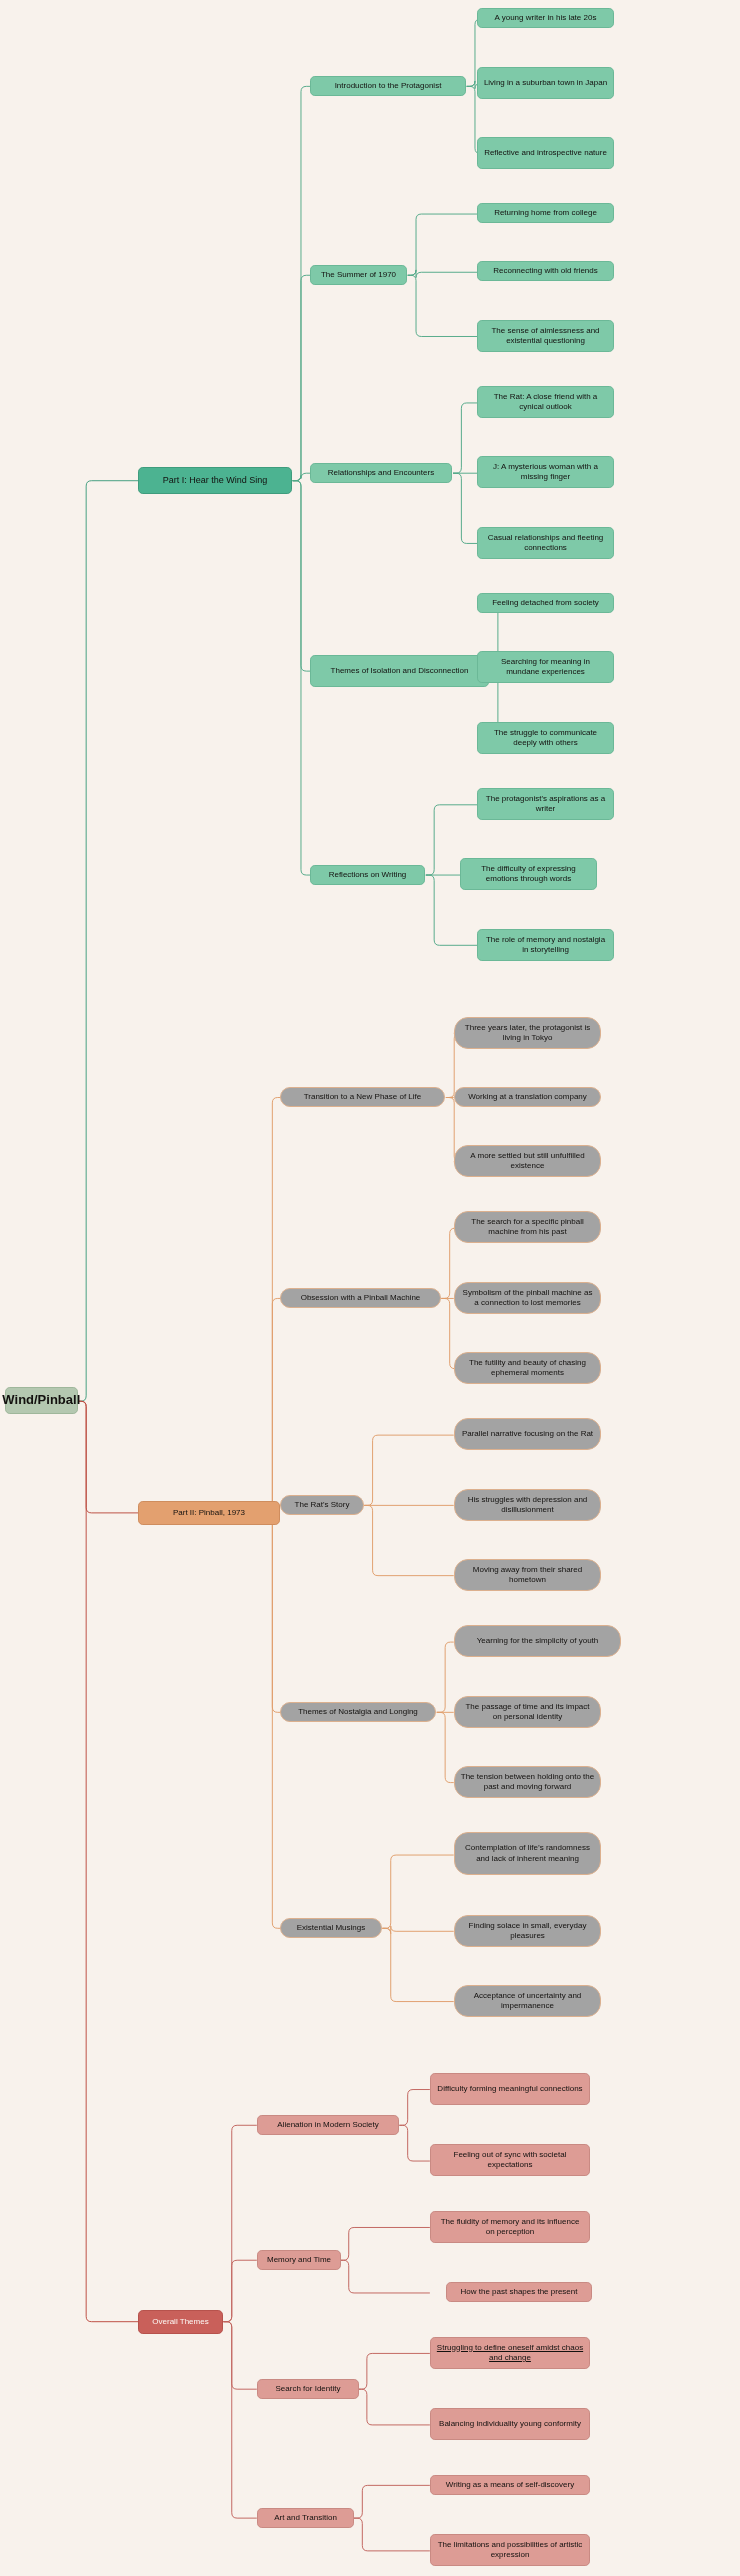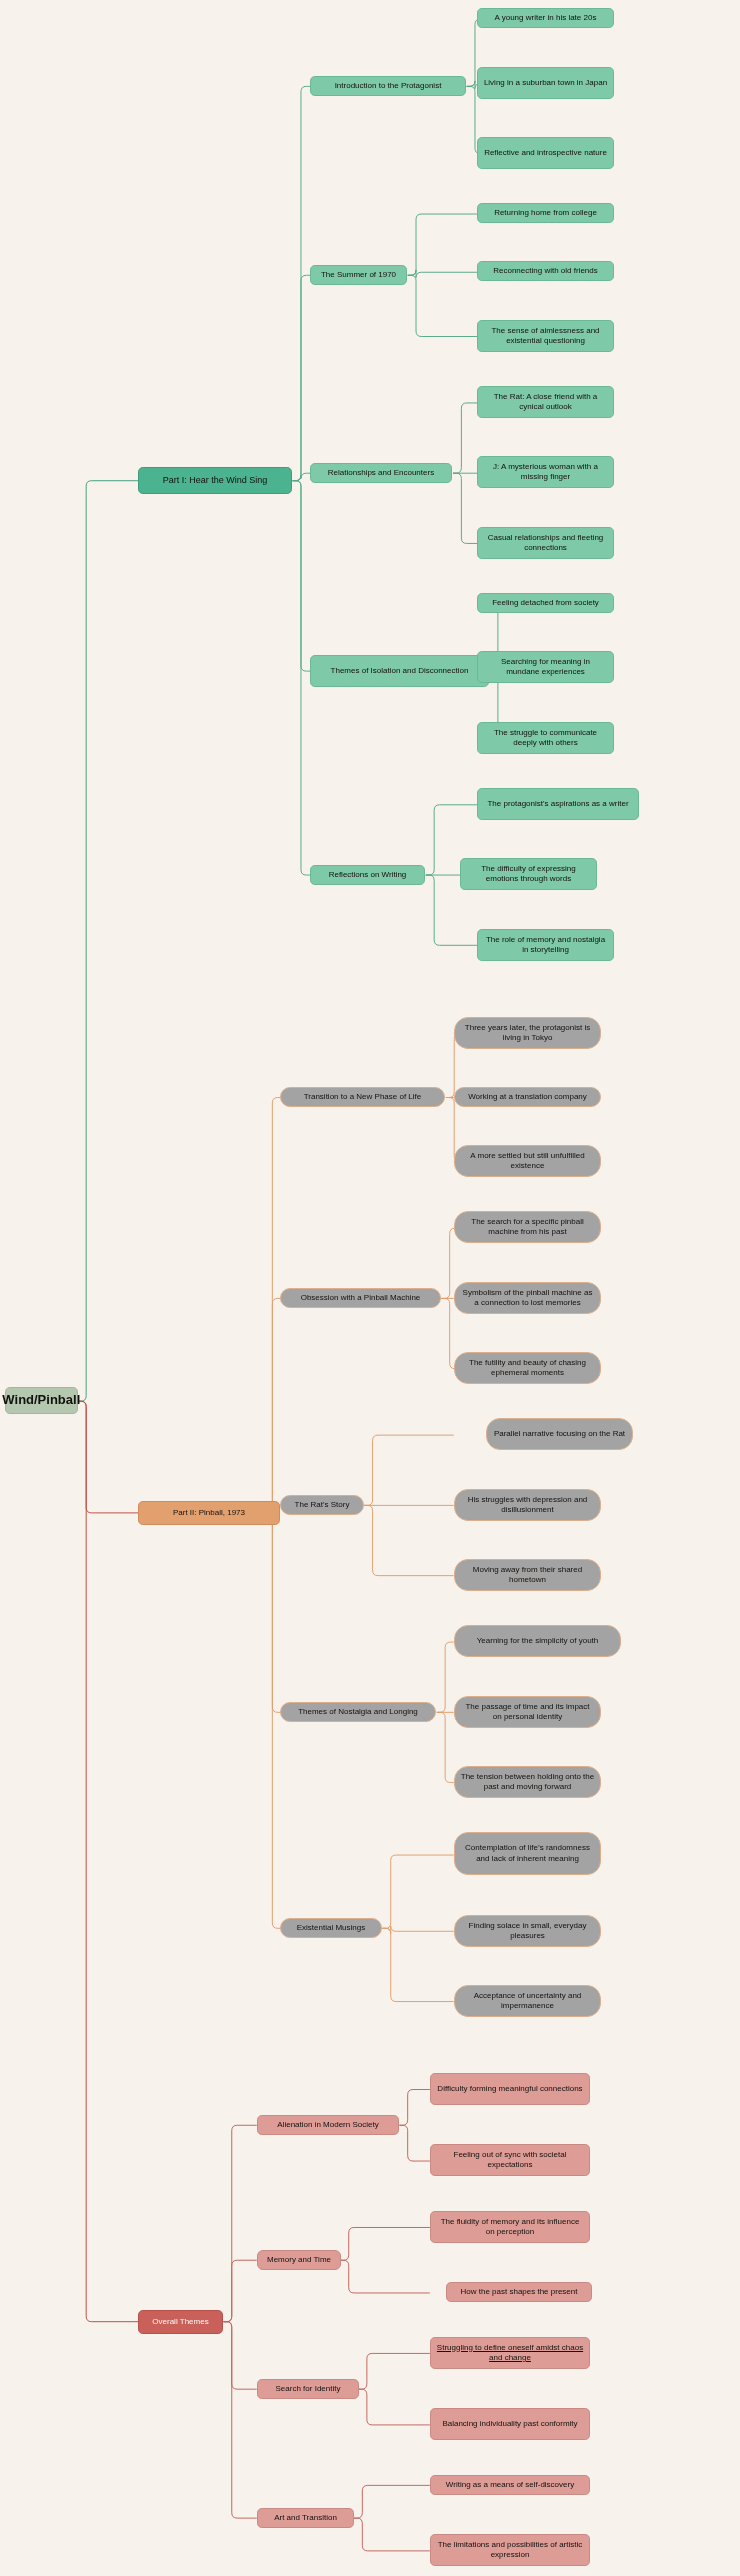--- a/index.html
+++ b/index.html
@@ -159,52 +159,52 @@
       <div class="node node-green" style="left: 477px; top: 320px; width: 137px; min-height: 32px;">The sense of aimlessness and existential questioning</div>
       <div class="node node-green node-lvl2" style="left: 310px; top: 463px; width: 142px; min-height: 20px;">Relationships and Encounters</div>
       <div class="node node-green" style="left: 477px; top: 386px; width: 137px; min-height: 32px;">The Rat: A close friend with a cynical outlook</div>
       <div class="node node-green" style="left: 477px; top: 456px; width: 137px; min-height: 32px;">J: A mysterious woman with a missing finger</div>
       <div class="node node-green" style="left: 477px; top: 527px; width: 137px; min-height: 32px;">Casual relationships and fleeting connections</div>
       <div class="node node-green node-lvl2" style="left: 310px; top: 655px; width: 179px; min-height: 32px;">Themes of Isolation and Disconnection</div>
       <div class="node node-green" style="left: 477px; top: 593px; width: 137px; min-height: 20px;">Feeling detached from society</div>
       <div class="node node-green" style="left: 477px; top: 651px; width: 137px; min-height: 32px;">Searching for meaning in mundane experiences</div>
       <div class="node node-green" style="left: 477px; top: 722px; width: 137px; min-height: 32px;">The struggle to communicate deeply with others</div>
       <div class="node node-green node-lvl2" style="left: 310px; top: 865px; width: 115px; min-height: 20px;">Reflections on Writing</div>
-      <div class="node node-green" style="left: 477px; top: 788px; width: 162px; min-height: 32px;">The protagonist's aspirations as a writer</div>
+      <div class="node node-green" style="left: 477px; top: 788px; width: 137px; min-height: 32px;">The protagonist's aspirations as a writer</div>
       <div class="node node-green" style="left: 460px; top: 858px; width: 137px; min-height: 32px;">The difficulty of expressing emotions through words</div>
       <div class="node node-green" style="left: 477px; top: 929px; width: 137px; min-height: 32px;">The role of memory and nostalgia in storytelling</div>
       <div class="node node-orange-branch" style="left: 138px; top: 1501px; width: 142px; min-height: 24px;">Part II: Pinball, 1973</div>
       <div class="node node-orange node-lvl2" style="left: 280px; top: 1087px; width: 165px; min-height: 20px;">Transition to a New Phase of Life</div>
       <div class="node node-orange" style="left: 454px; top: 1017px; width: 147px; min-height: 32px;">Three years later, the protagonist is living in Tokyo</div>
       <div class="node node-orange" style="left: 454px; top: 1087px; width: 147px; min-height: 20px;">Working at a translation company</div>
       <div class="node node-orange" style="left: 454px; top: 1145px; width: 147px; min-height: 32px;">A more settled but still unfulfilled existence</div>
       <div class="node node-orange node-lvl2" style="left: 280px; top: 1288px; width: 161px; min-height: 20px;">Obsession with a Pinball Machine</div>
       <div class="node node-orange" style="left: 454px; top: 1211px; width: 147px; min-height: 32px;">The search for a specific pinball machine from his past</div>
       <div class="node node-orange" style="left: 454px; top: 1282px; width: 147px; min-height: 32px;">Symbolism of the pinball machine as a connection to lost memories</div>
       <div class="node node-orange" style="left: 454px; top: 1352px; width: 147px; min-height: 32px;">The futility and beauty of chasing ephemeral moments</div>
       <div class="node node-orange node-lvl2" style="left: 280px; top: 1495px; width: 84px; min-height: 20px;">The Rat's Story</div>
-      <div class="node node-orange" style="left: 454px; top: 1418px; width: 147px; min-height: 32px; margin-left: 32px;">Parallel narrative focusing on the Rat</div>
+      <div class="node node-orange" style="left: 454px; top: 1418px; width: 147px; min-height: 32px;">Parallel narrative focusing on the Rat</div>
       <div class="node node-orange" style="left: 454px; top: 1489px; width: 147px; min-height: 32px;">His struggles with depression and disillusionment</div>
       <div class="node node-orange" style="left: 454px; top: 1559px; width: 147px; min-height: 32px;">Moving away from their shared hometown</div>
       <div class="node node-orange node-lvl2" style="left: 280px; top: 1702px; width: 156px; min-height: 20px;">Themes of Nostalgia and Longing</div>
       <div class="node node-orange" style="left: 454px; top: 1625px; width: 167px; min-height: 32px;">Yearning for the simplicity of youth</div>
       <div class="node node-orange" style="left: 454px; top: 1696px; width: 147px; min-height: 32px;">The passage of time and its impact on personal identity</div>
       <div class="node node-orange" style="left: 454px; top: 1766px; width: 147px; min-height: 32px;">The tension between holding onto the past and moving forward</div>
       <div class="node node-orange node-lvl2" style="left: 280px; top: 1918px; width: 102px; min-height: 20px;">Existential Musings</div>
       <div class="node node-orange" style="left: 454px; top: 1832px; width: 147px; min-height: 43px;">Contemplation of life’s randomness and lack of inherent meaning</div>
       <div class="node node-orange" style="left: 454px; top: 1915px; width: 147px; min-height: 32px;">Finding solace in small, everyday pleasures</div>
       <div class="node node-orange" style="left: 454px; top: 1985px; width: 147px; min-height: 32px;">Acceptance of uncertainty and impermanence</div>
       <div class="node node-red-branch" style="left: 138px; top: 2310px; width: 85px; min-height: 24px;">Overall Themes</div>
       <div class="node node-red node-lvl2" style="left: 257px; top: 2115px; width: 142px; min-height: 20px;">Alienation in Modern Society</div>
       <div class="node node-red" style="left: 430px; top: 2073px; width: 160px; min-height: 32px;">Difficulty forming meaningful connections</div>
       <div class="node node-red" style="left: 430px; top: 2144px; width: 160px; min-height: 32px;">Feeling out of sync with societal expectations</div>
-      <div class="node node-red node-lvl2" style="left: 257px; top: 2250px; width: 84px; min-height: 20px; border-radius: 6px;">Memory and Time</div>
+      <div class="node node-red node-lvl2" style="left: 257px; top: 2250px; width: 84px; min-height: 20px;">Memory and Time</div>
       <div class="node node-red" style="left: 430px; top: 2211px; width: 160px; min-height: 32px;">The fluidity of memory and its influence on perception</div>
       <div class="node node-red" style="left: 430px; top: 2282px; width: 146px; min-height: 20px; margin-left: 16px;">How the past shapes the present</div>
       <div class="node node-red node-lvl2" style="left: 257px; top: 2379px; width: 102px; min-height: 20px;">Search for Identity</div>
       <div class="node node-red" style="left: 430px; top: 2337px; width: 160px; min-height: 32px; text-decoration: underline;">Struggling to define oneself amidst chaos and change</div>
-      <div class="node node-red" style="left: 430px; top: 2408px; width: 160px; min-height: 32px;">Balancing individuality past conformity</div>
+      <div class="node node-red" style="left: 430px; top: 2408px; width: 160px; min-height: 32px;">Balancing individuality young conformity</div>
       <div class="node node-red node-lvl2" style="left: 257px; top: 2508px; width: 97px; min-height: 20px;">Art and Transition</div>
       <div class="node node-red" style="left: 430px; top: 2475px; width: 160px; min-height: 20px;">Writing as a means of self-discovery</div>
       <div class="node node-red" style="left: 430px; top: 2534px; width: 160px; min-height: 32px;">The limitations and possibilities of artistic expression</div>
     </div>
 </div>
 
 
 </body></html>

